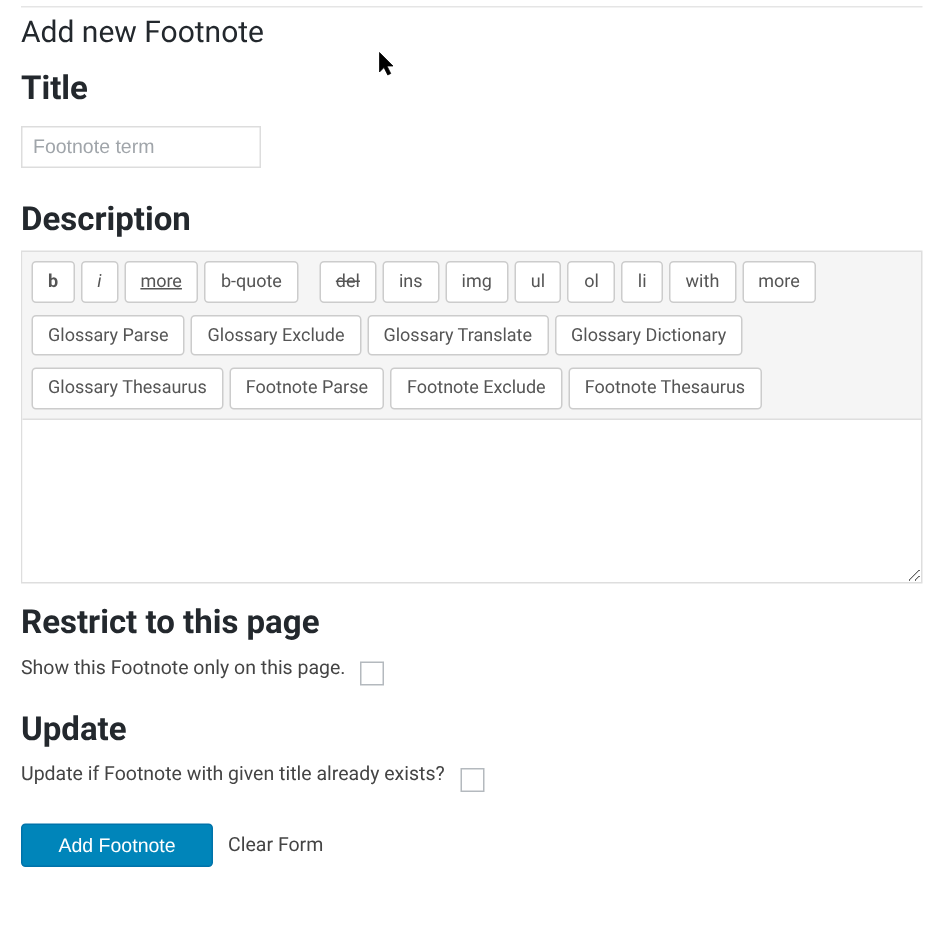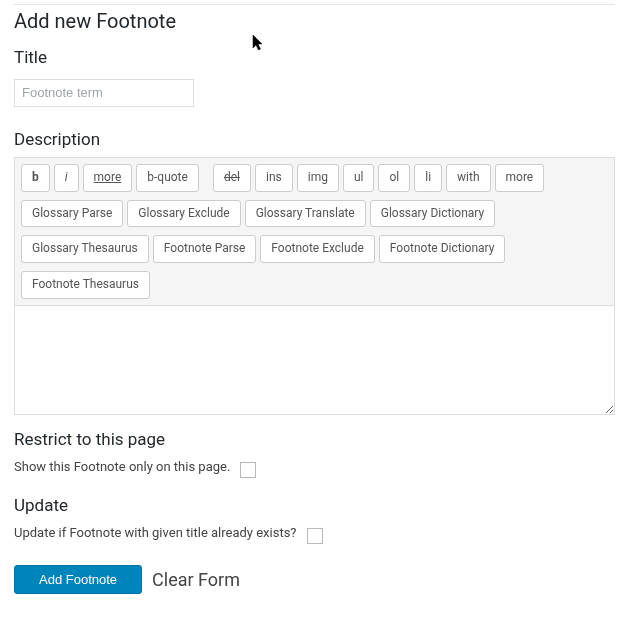--- a/index.html
+++ b/index.html
@@ -13,27 +13,27 @@
     width: 629px;
   }
   .topborder { border-top: 1px solid #e5e5e5; height:0; margin-top:4px; }
   h1.page-title {
     font-size: 20px;
     font-weight: 400;
     margin: 4px 0 8px;
     color: #23282d;
   }
   h2.section-title {
-    font-size: 17px;
-    font-weight: 400;
+    font-size: 22px;
+    font-weight: 700;
     margin: 14px 0 8px;
     color: #23282d;
   }
   .title-input {
-    width: 180px;
+    width: 160px;
     padding: 4px 7px;
     border: 1px solid #ddd;
     background: #fff;
     font-size: 13px;
     color: #444;
     margin: 4px 0 8px;
     line-height: 1.4;
   }
   .title-input::placeholder { color: #a0a5aa; }
   .editor-box {
@@ -101,21 +101,21 @@
     background: #0085ba;
     border: 1px solid #0073aa;
     color: #fff;
     font-size: 13px;
     padding: 6px 24px;
     border-radius: 3px;
     cursor: pointer;
   }
   .link-clear {
     color: #444;
-    font-size: 18px;
+    font-size: 13px;
     cursor: pointer;
   }
   .cursor {
     position: absolute;
     top: 34px; left: 252px;
     font-size: 16px;
     pointer-events: none;
   }
 </style>
 </head>
@@ -151,21 +151,20 @@
       <span class="qt-btn">li</span>
       <span class="qt-btn">with</span>
       <span class="qt-btn">more</span>
       <span class="qt-btn">Glossary Parse</span>
       <span class="qt-btn">Glossary Exclude</span>
       <span class="qt-btn">Glossary Translate</span>
       <span class="qt-btn">Glossary Dictionary</span>
       <span class="qt-btn">Glossary Thesaurus</span>
       <span class="qt-btn">Footnote Parse</span>
       <span class="qt-btn">Footnote Exclude</span>
-      <span class="qt-btn">Footnote Dictionary</span>
       <span class="qt-btn">Footnote Thesaurus</span>
     </div>
   <textarea class="editor-textarea" style=""></textarea>
 </div>
 
 <h2 class="section-title">Restrict to this page</h2>
 <div class="para">
   <span>Show this Footnote only on this page.</span>
   <input type="checkbox" style="">
 </div>

